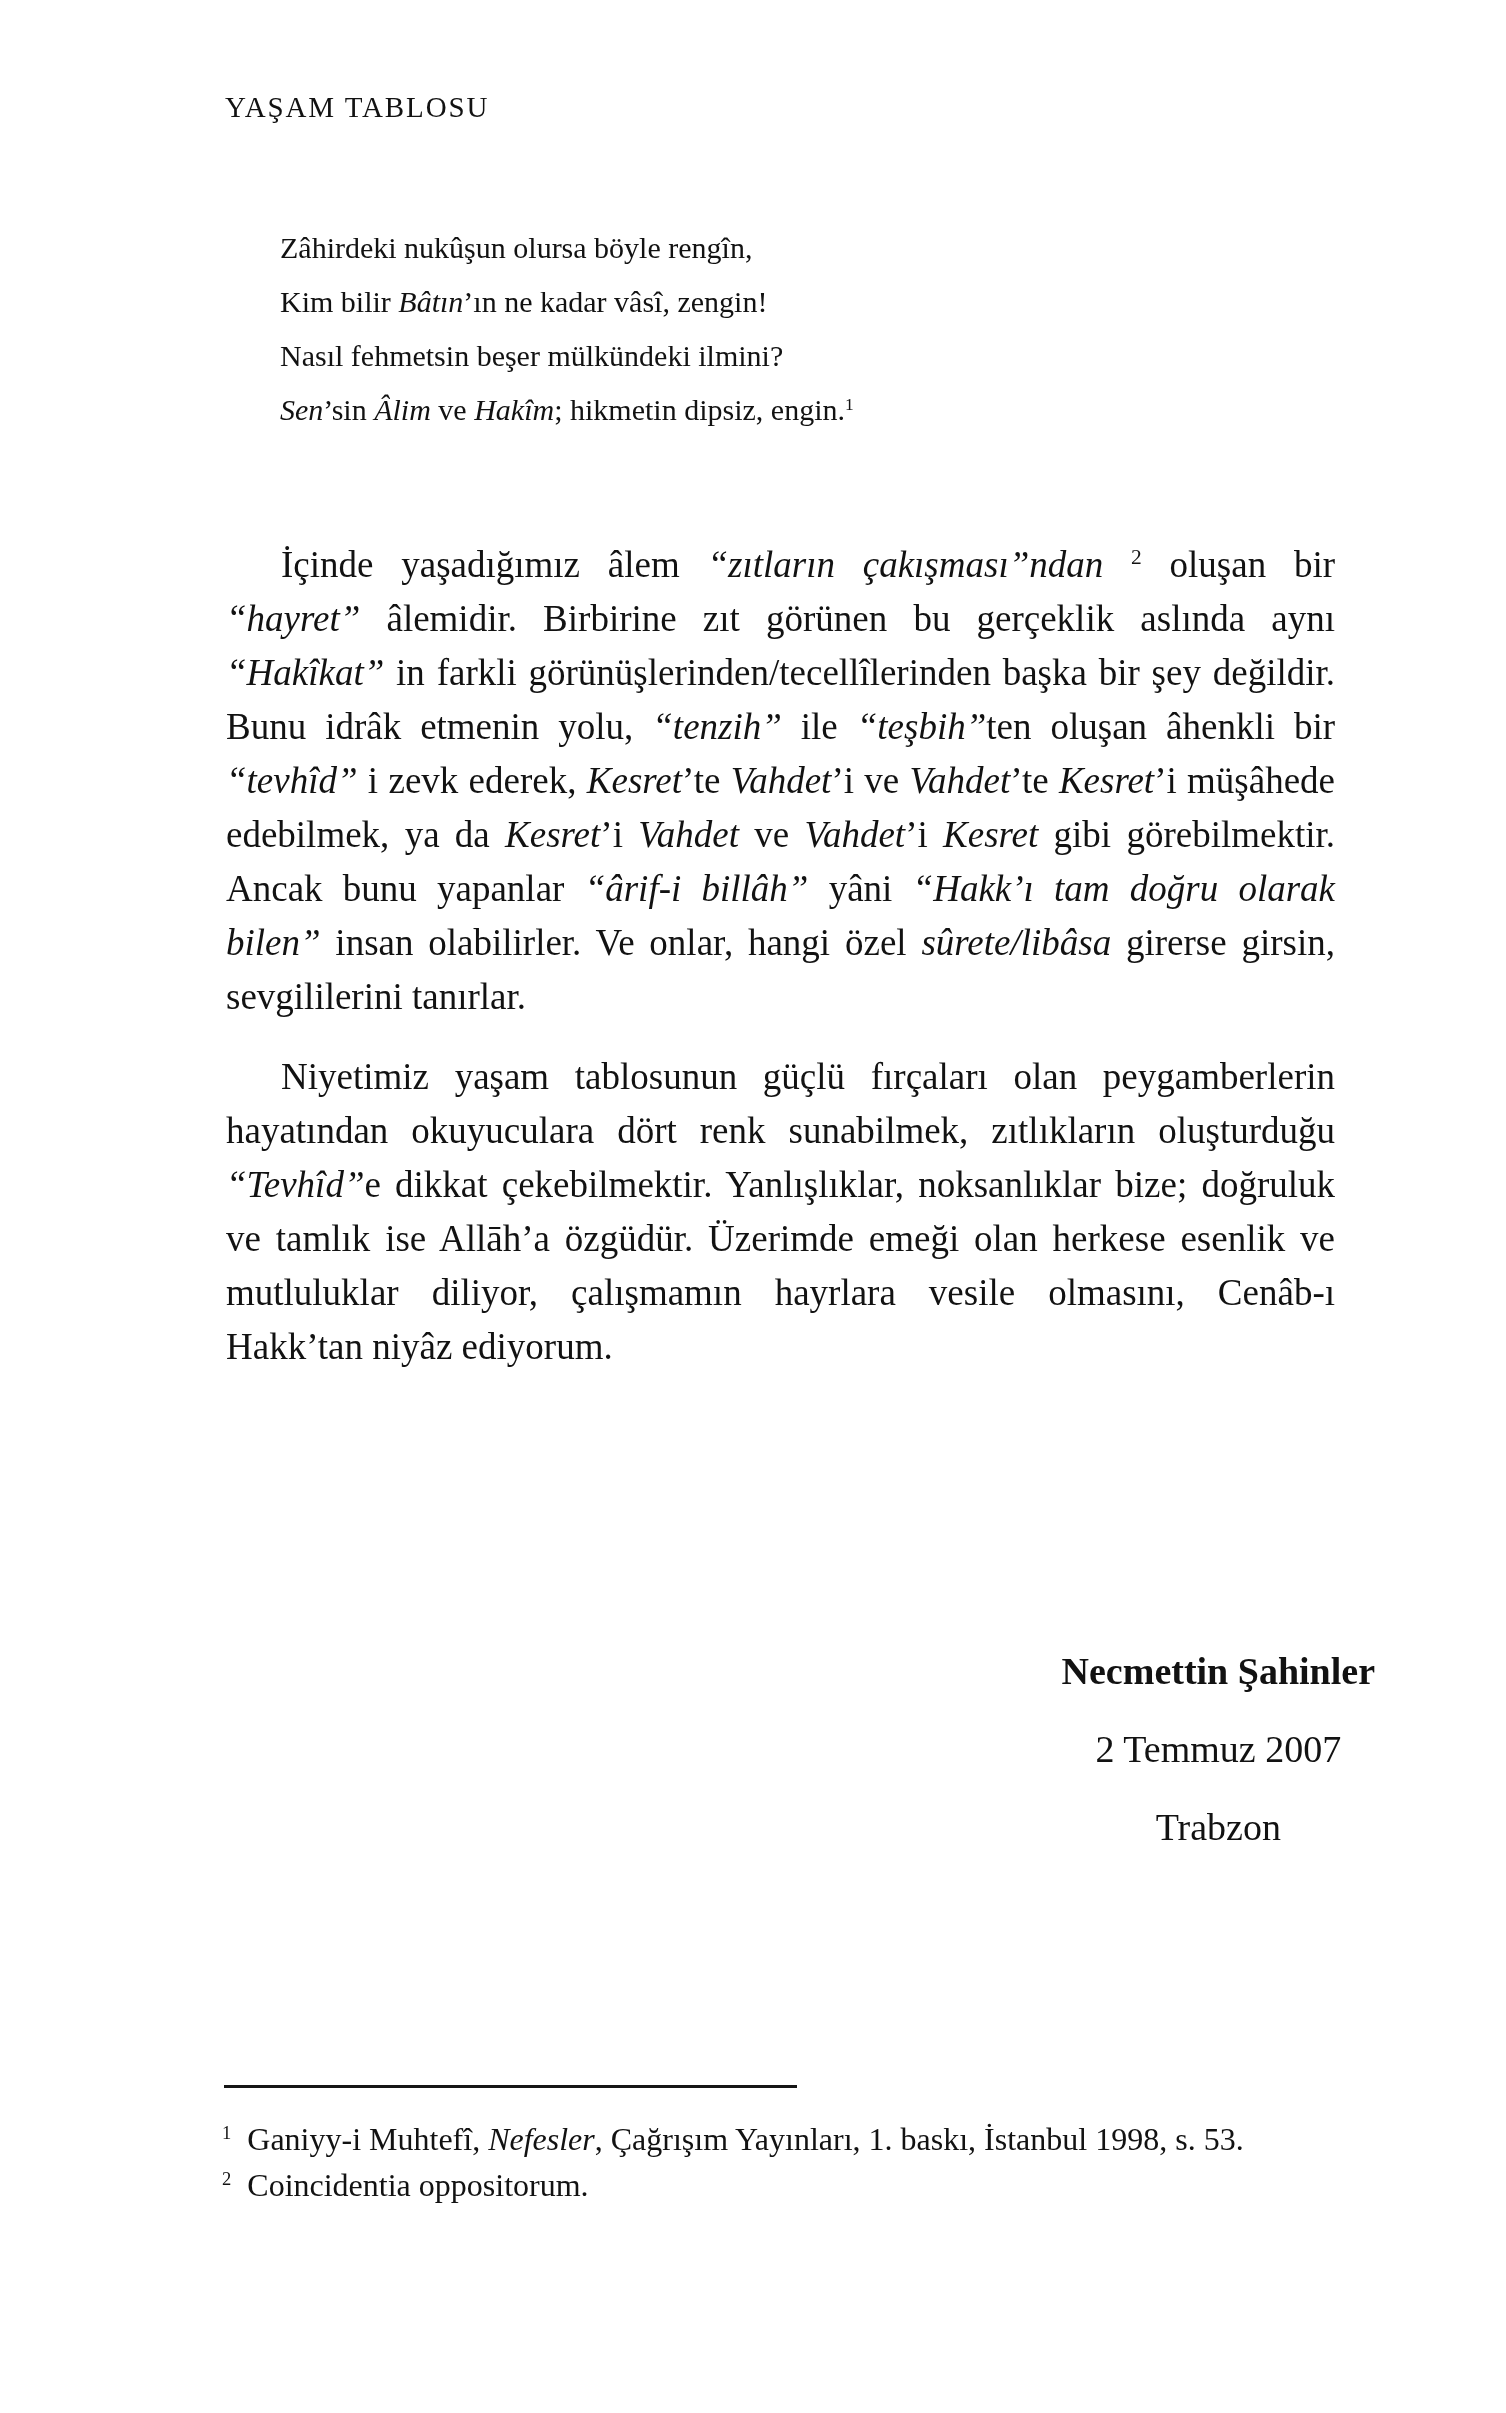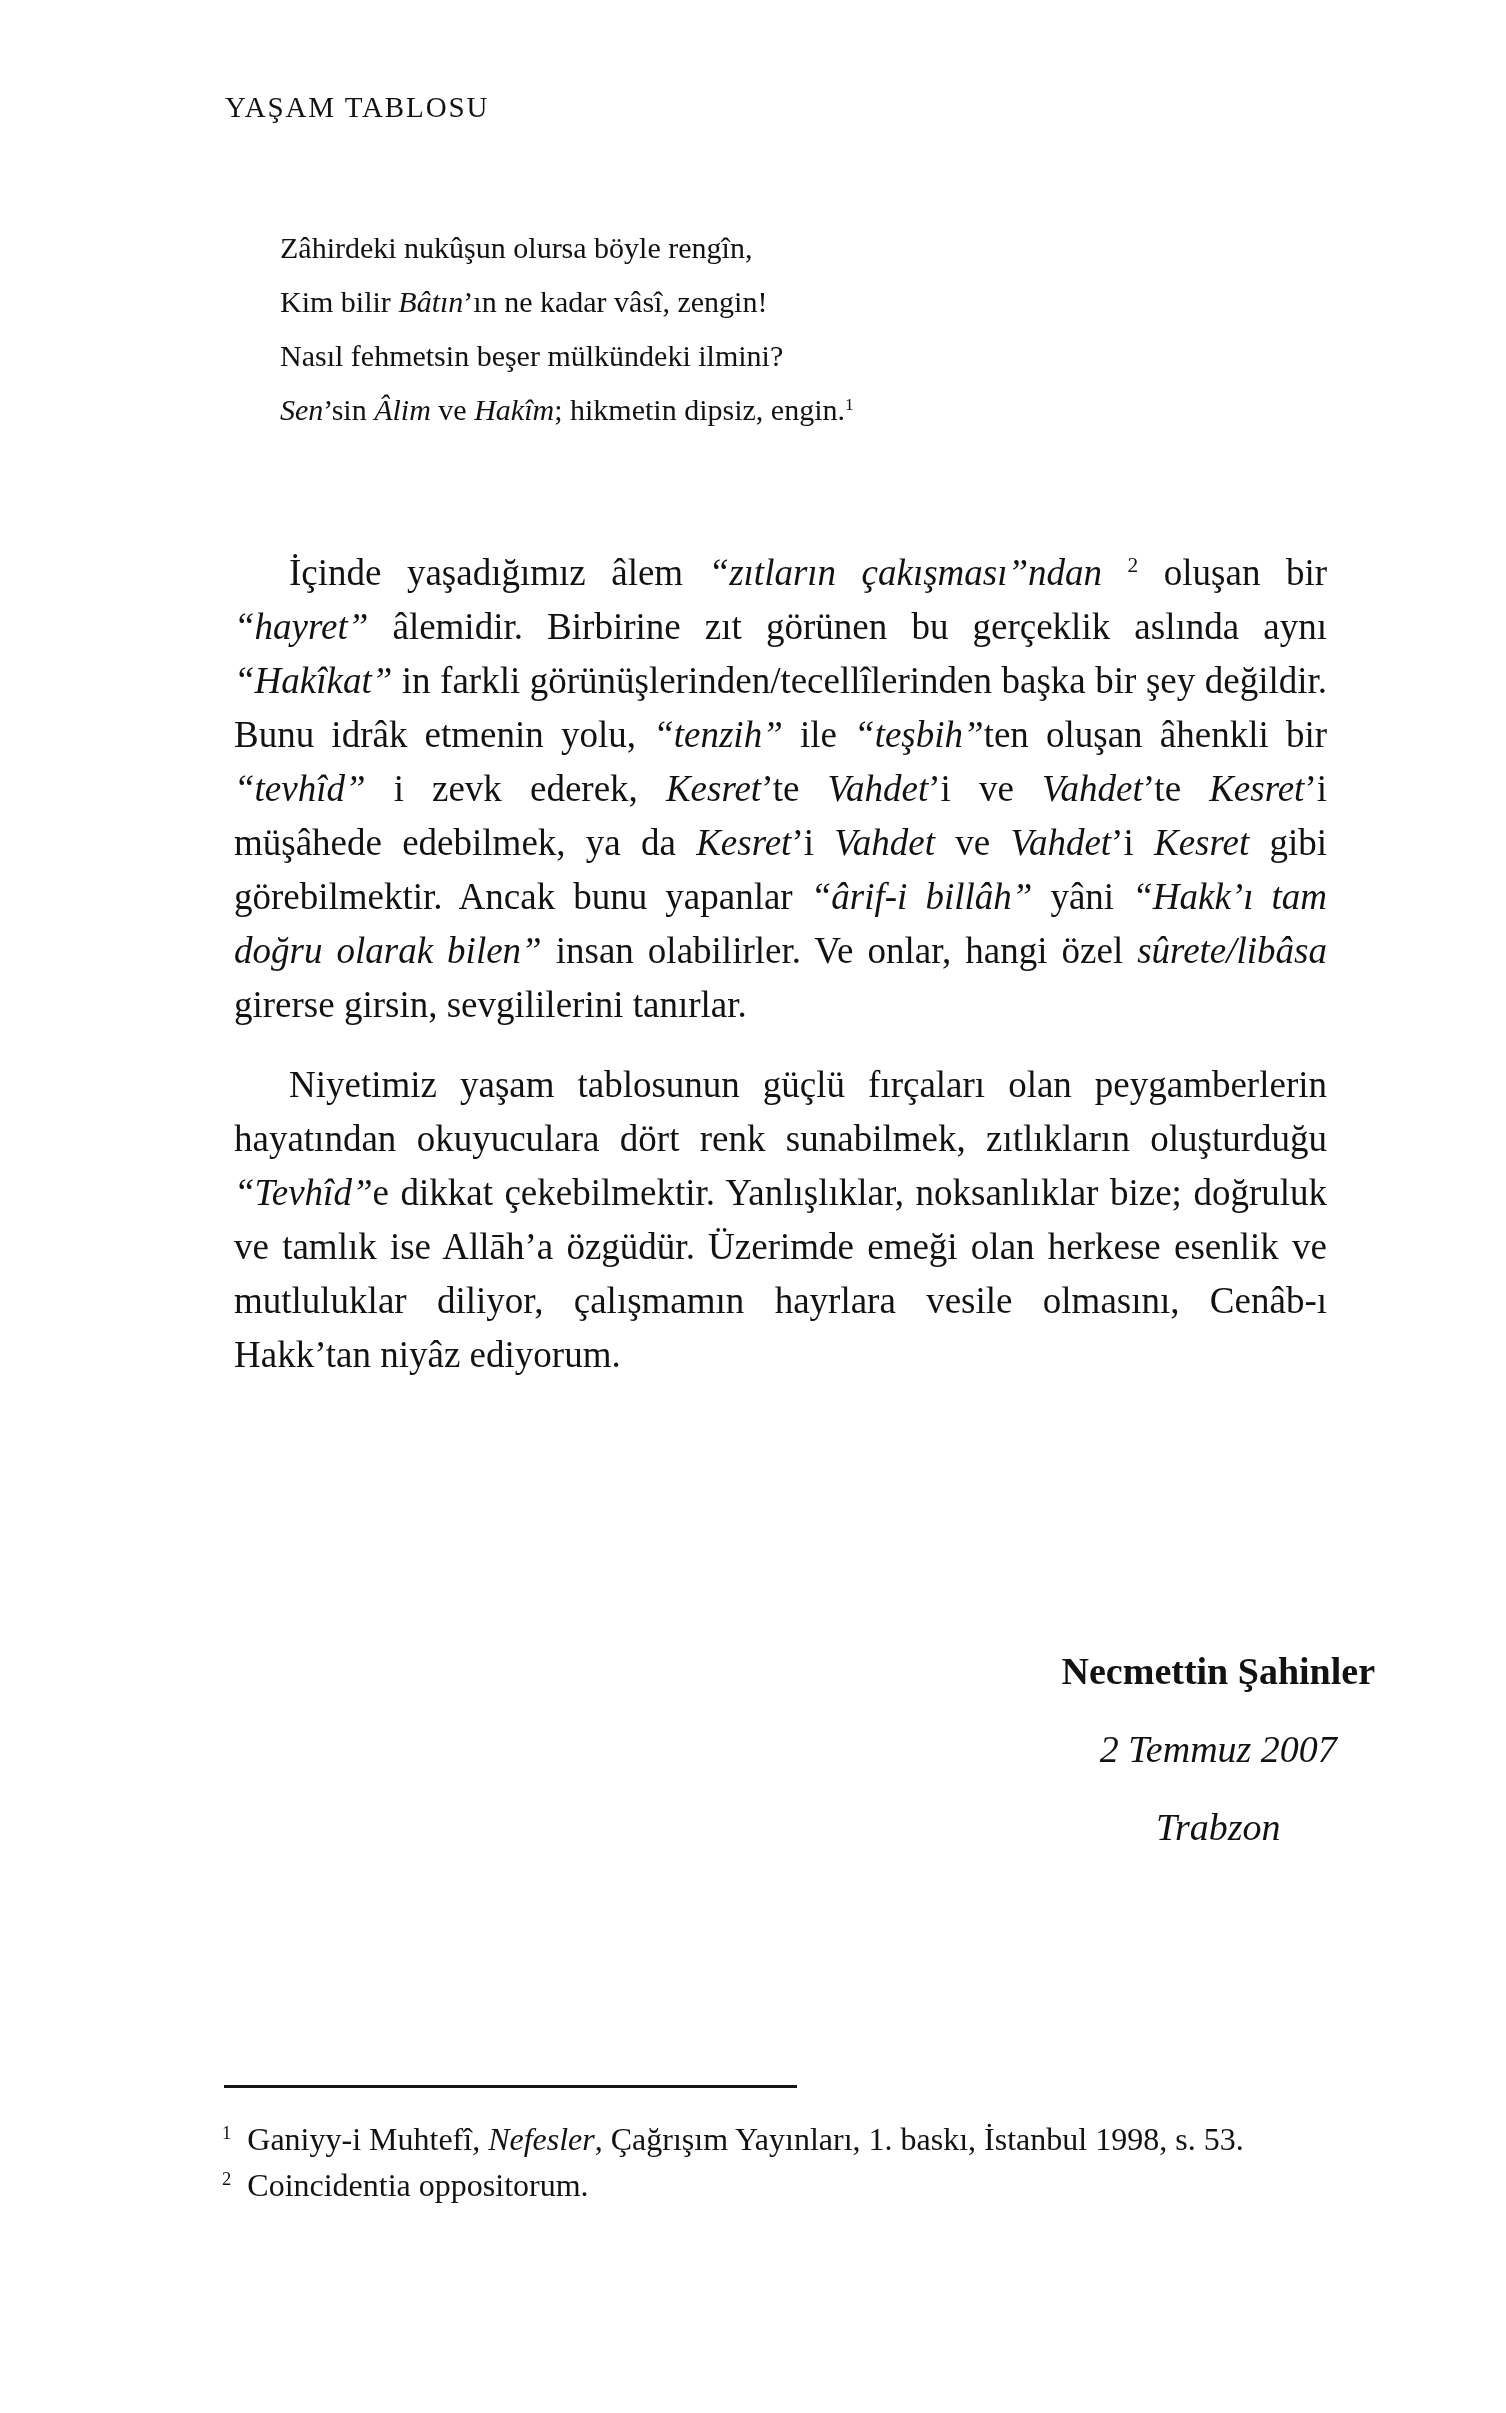--- a/index.html
+++ b/index.html
@@ -40,42 +40,42 @@
   .body-text {
     position: absolute;
     left: 222px;
     top: 534px;
     width: 1117px;
     font-size: 37px;
     line-height: 54px;
     text-align: justify;
   }
   .body-text p {
-    margin: 12px;
+    margin: 4px;
     text-indent: 55px;
   }
   .body-text p + p {
     margin-top: 25.6px;
   }
   i { font-style: italic; }
   sup {
     font-size: 58%;
     line-height: 0;
     vertical-align: 0.6em;
   }
   .signature {
     position: absolute;
     right: 168px;
     top: 1632px;
     text-align: center;
     font-size: 38px;
     line-height: 78px;
   }
   .signature-name { font-weight: bold; }
-  .signature-date, .signature-place { font-style: italic; }
+  .signature-date, .signature-place { }
   .footnote-rule {
     position: absolute;
     left: 224px;
     top: 2085px;
     width: 573px;
     height: 2.8px;
     background: #151515;
   }
   .footnotes {
     position: absolute;

